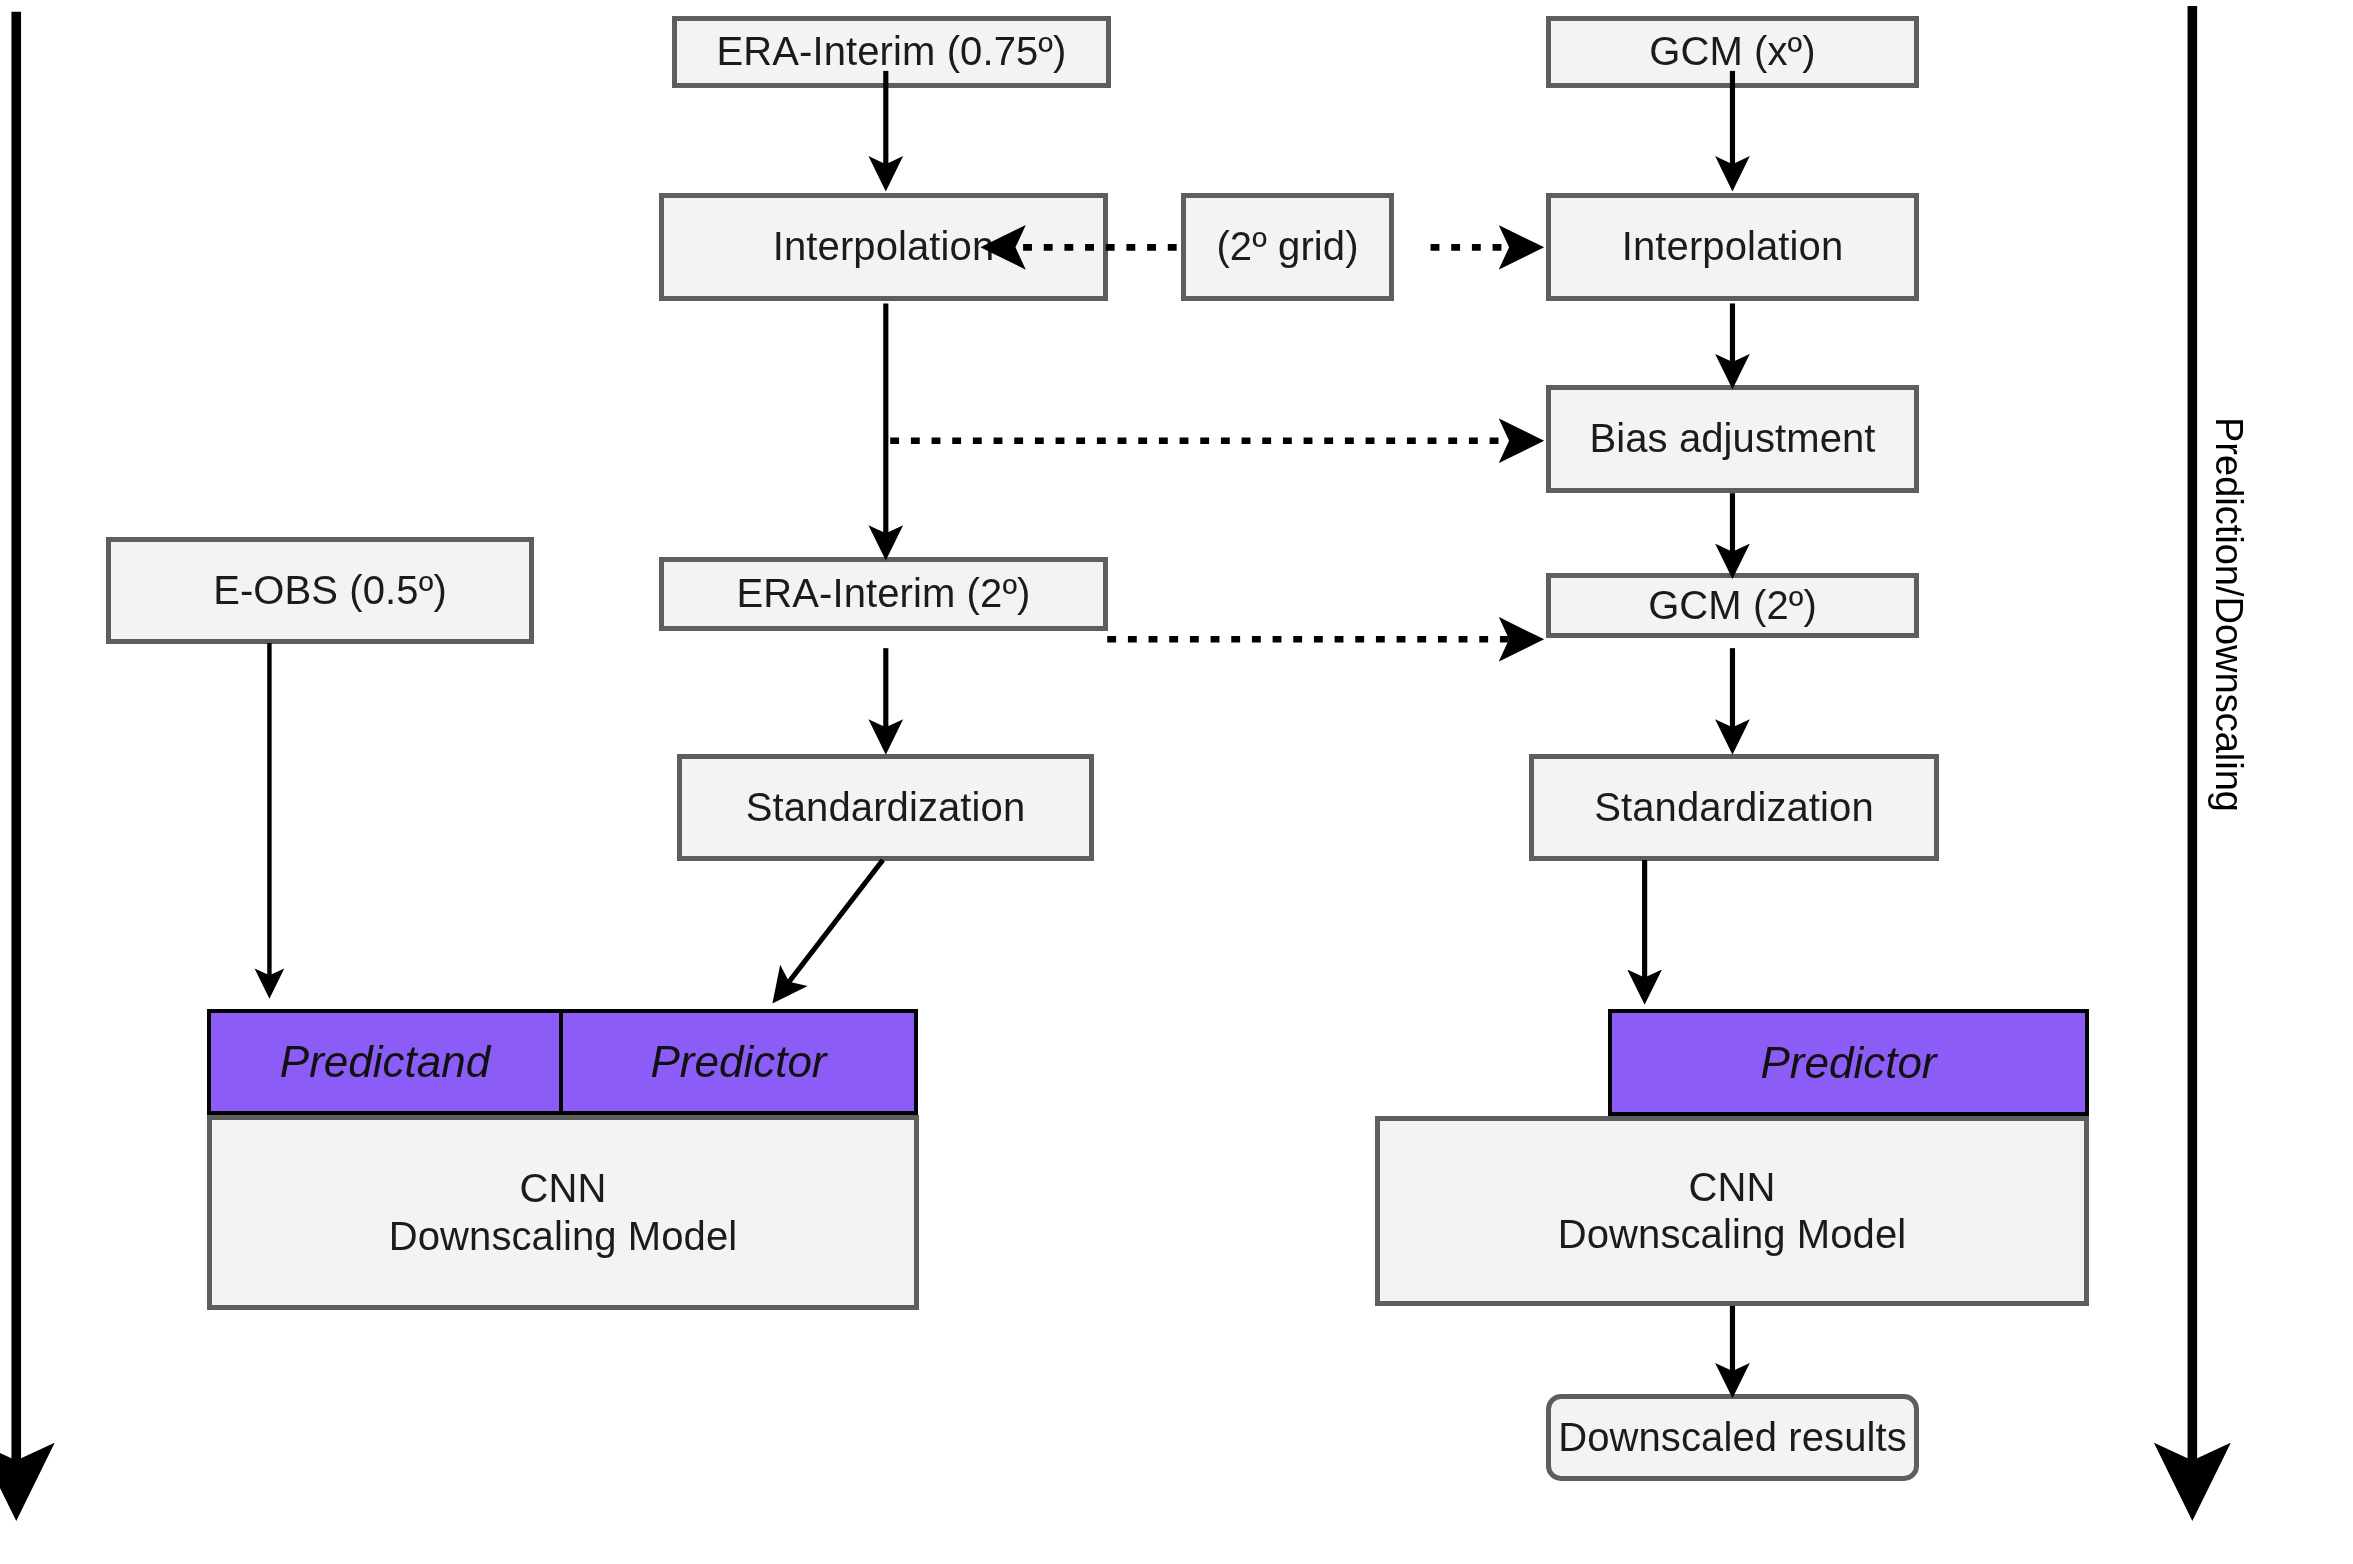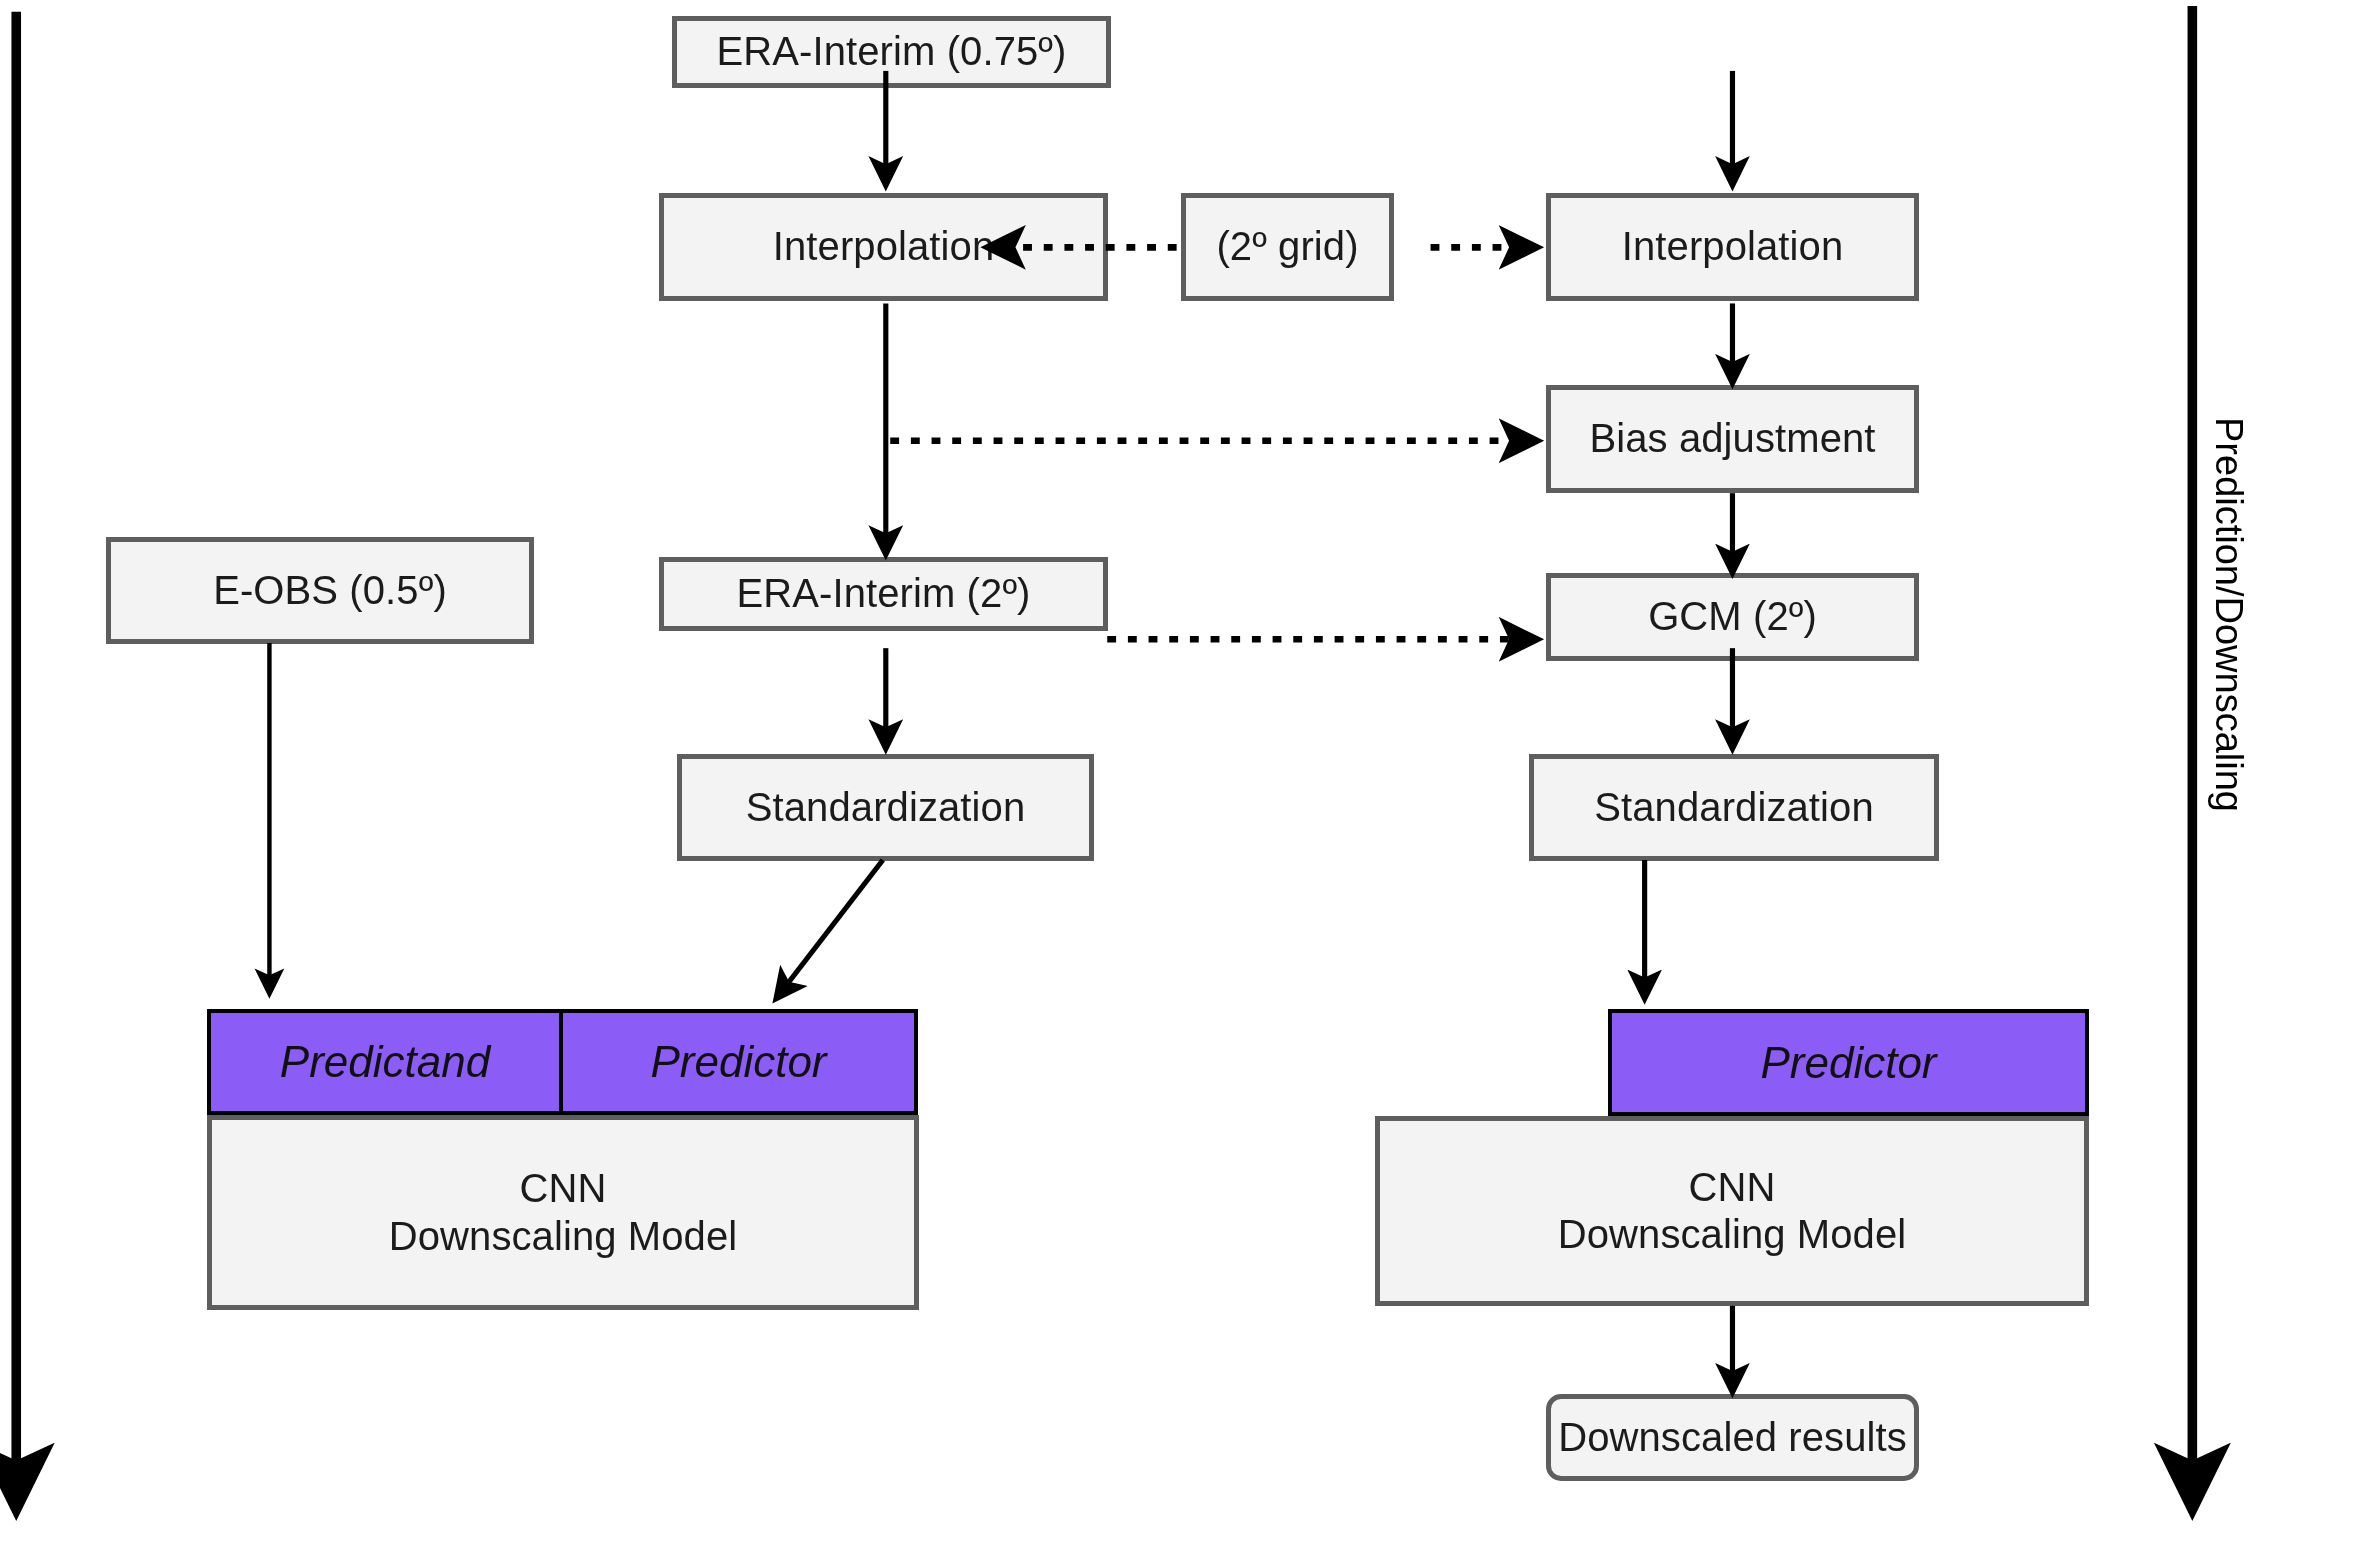--- a/index.html
+++ b/index.html
@@ -114,34 +114,35 @@
       <path d="M 1196 1165 L 1052 1352" stroke-width="7" marker-end="url(#ah)"></path>
 
       <path d="M 2228 1165 L 2228 1352" stroke-width="7" marker-end="url(#ah)"></path>
 
       <path d="M 2347 1769 L 2347 1885" marker-end="url(#ah)"></path>
     </g>
   </svg>
 
   <div class="pbox" style="left:666px; top:16px; width:439px; height:72px;margin-left:6px;">ERA-Interim (0.75º)</div>
 
+  <div class="pbox" style="left:1546px; top:16px; width:373px; height:72px;">GCM (xº)</div>
 
   <div class="pbox" style="left:659px; top:193px; width:449px; height:108px;">Interpolation</div>
 
   <div class="pbox" style="left:1181px; top:193px; width:213px; height:108px;">(2º grid)</div>
 
   <div class="pbox" style="left:1546px; top:193px; width:373px; height:108px;">Interpolation</div>
 
   <div class="pbox" style="left:1546px; top:385px; width:373px; height:108px;">Bias adjustment</div>
 
   <div class="pbox" style="left:106px; top:537px; width:428px; height:107px;padding-left:20px;">E-OBS (0.5º)</div>
 
   <div class="pbox" style="left:659px; top:557px; width:449px; height:74px;">ERA-Interim (2º)</div>
 
-  <div class="pbox" style="left:1546px; top:573px; width:373px; height:88px;">GCM (2º)</div>
+  <div class="pbox" style="left:1546px; top:573px; width:373px; height:65px;">GCM (2º)</div>
 
   <div class="pbox" style="left:677px; top:754px; width:417px; height:107px;">Standardization</div>
 
   <div class="pbox" style="left:1529px; top:754px; width:410px; height:107px;">Standardization</div>
 
   <div class="wbox" style="left:207px; top:1009px; width:356px; height:106px;">Predictand</div>
 
   <div class="wbox nol" style="left:563px; top:1009px; width:355px; height:106px;">Predictor</div>
 
   <div class="pbox" style="left:207px; top:1115px; width:712px; height:195px;">CNN

